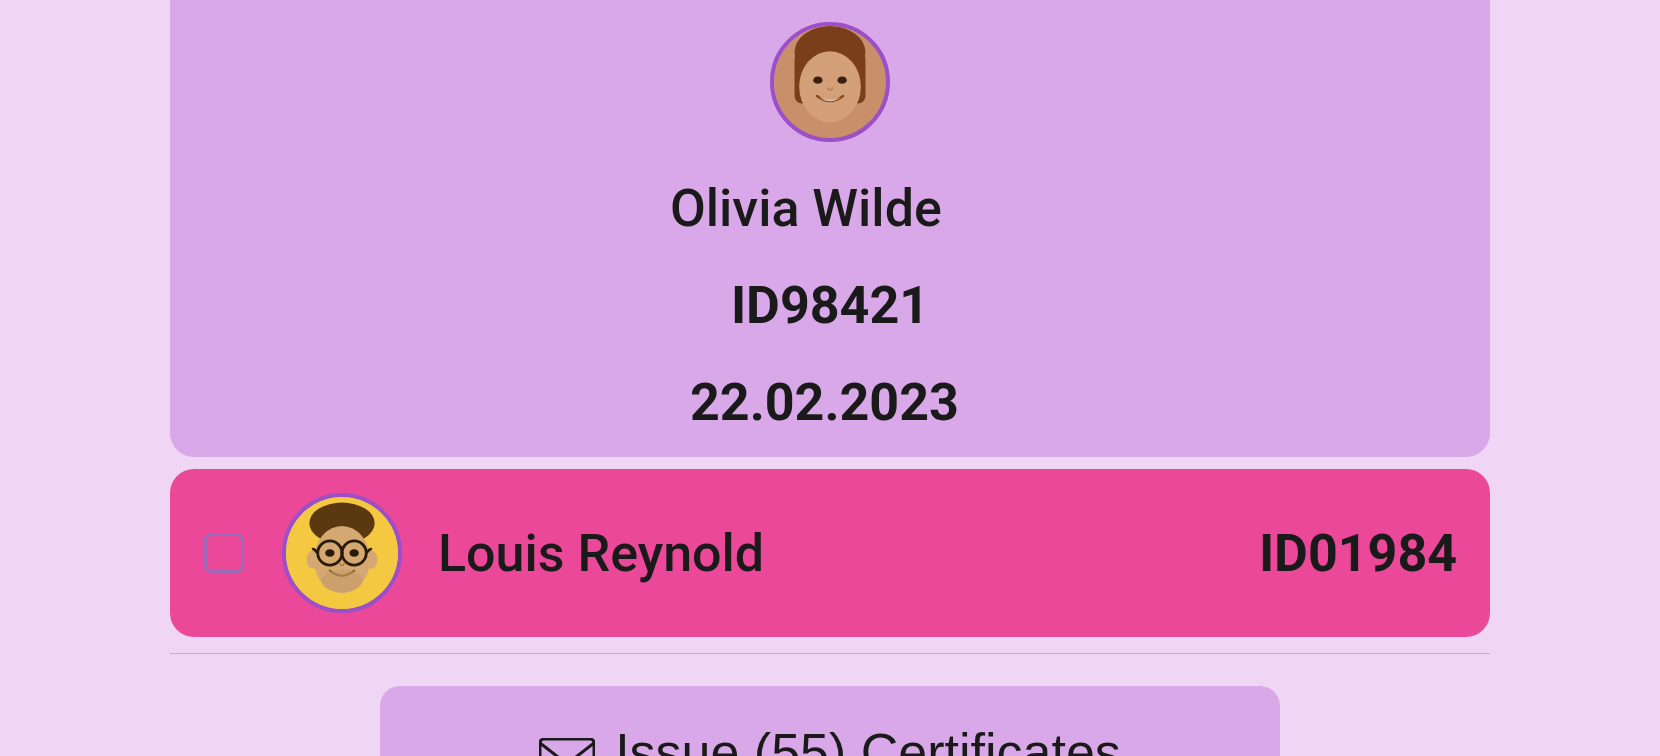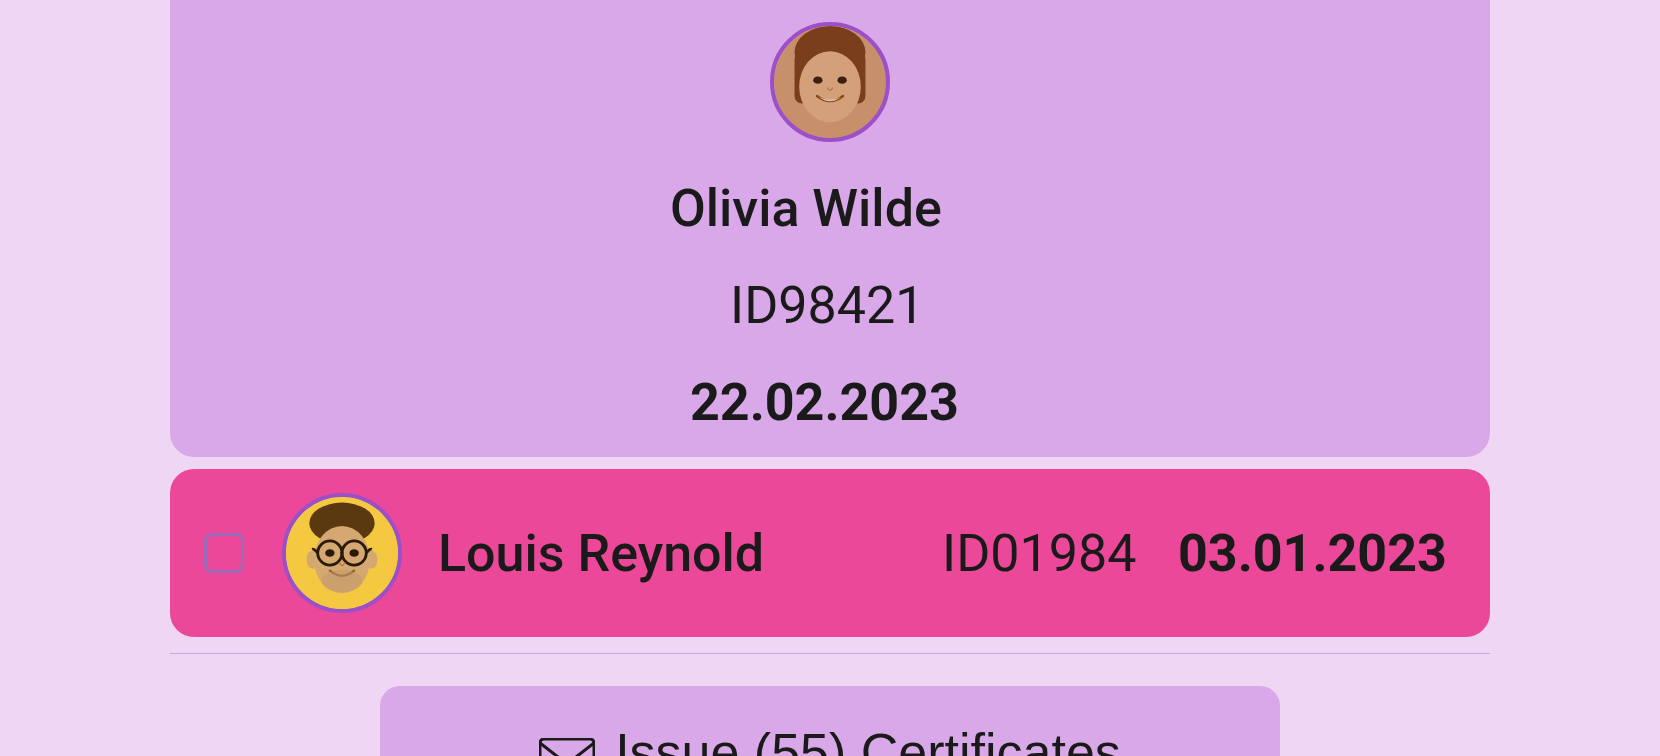--- a/index.html
+++ b/index.html
@@ -106,23 +106,24 @@
     .name {
       font-size: 52px;
       font-weight: 500;
       color: #1a1a1a;
       flex: 1;
       min-width: 320px;
     }
 
     .id-field {
       font-size: 52px;
-      font-weight: 400;
+      font-weight: 700;
       color: #1a1a1a;
       min-width: 200px;
+      text-align: center;
     }
 
     .date-field {
       font-size: 52px;
       font-weight: 700;
       color: #1a1a1a;
       min-width: 280px;
     }
 
     .issue-button {
@@ -215,21 +216,20 @@
 
         <path d="M47 79 Q60 90 73 79" stroke="#8b6030" stroke-width="2.5" fill="none" stroke-linecap="round"></path>
 
         <ellipse cx="60" cy="90" rx="22" ry="12" fill="#c4986a" opacity="0.5"></ellipse>
 
         <path d="M57 70 Q60 77 63 70" stroke="#b07845" stroke-width="1.5" fill="none"></path>
       </svg>
     </div>
     <div class="name">Louis Reynold</div>
     <div class="id-field">ID01984</div>
-    <div class="date-field">03.01.2023</div>
   </div>
 
   <div class="divider" style="margin-top:16px;"></div>
 
   <button class="issue-button">
 
     <svg class="envelope-icon" viewBox="0 0 56 44" fill="none" xmlns="http://www.w3.org/2000/svg">
       <rect x="1" y="1" width="54" height="42" rx="4" stroke="#1a1a1a" stroke-width="3" fill="none"></rect>
       <path d="M1 5 L28 26 L55 5" stroke="#1a1a1a" stroke-width="3" fill="none" stroke-linecap="round"></path>
     </svg>

